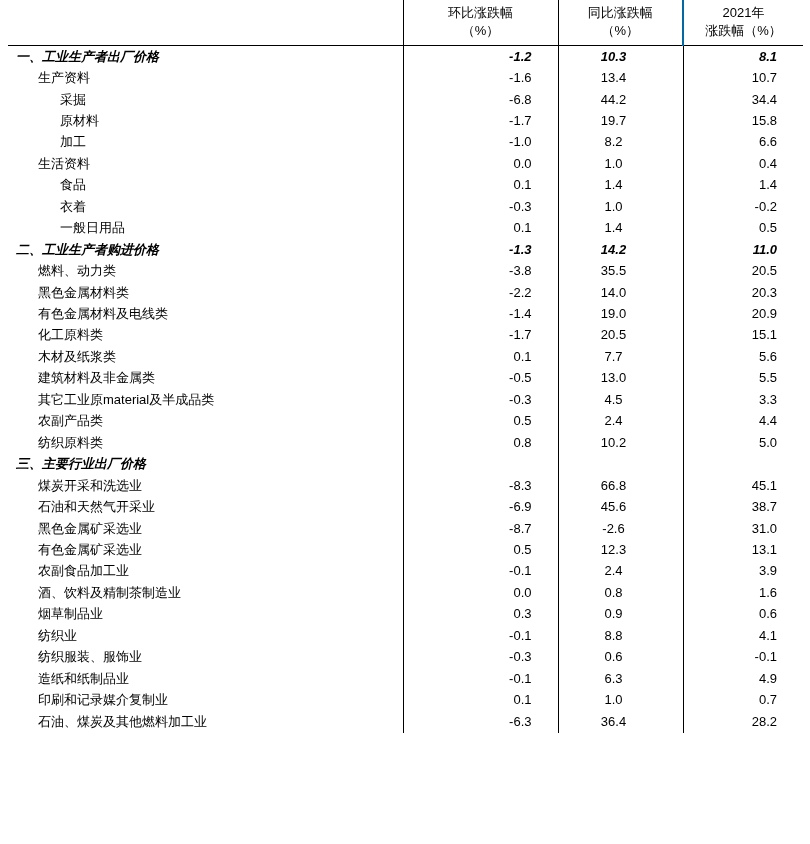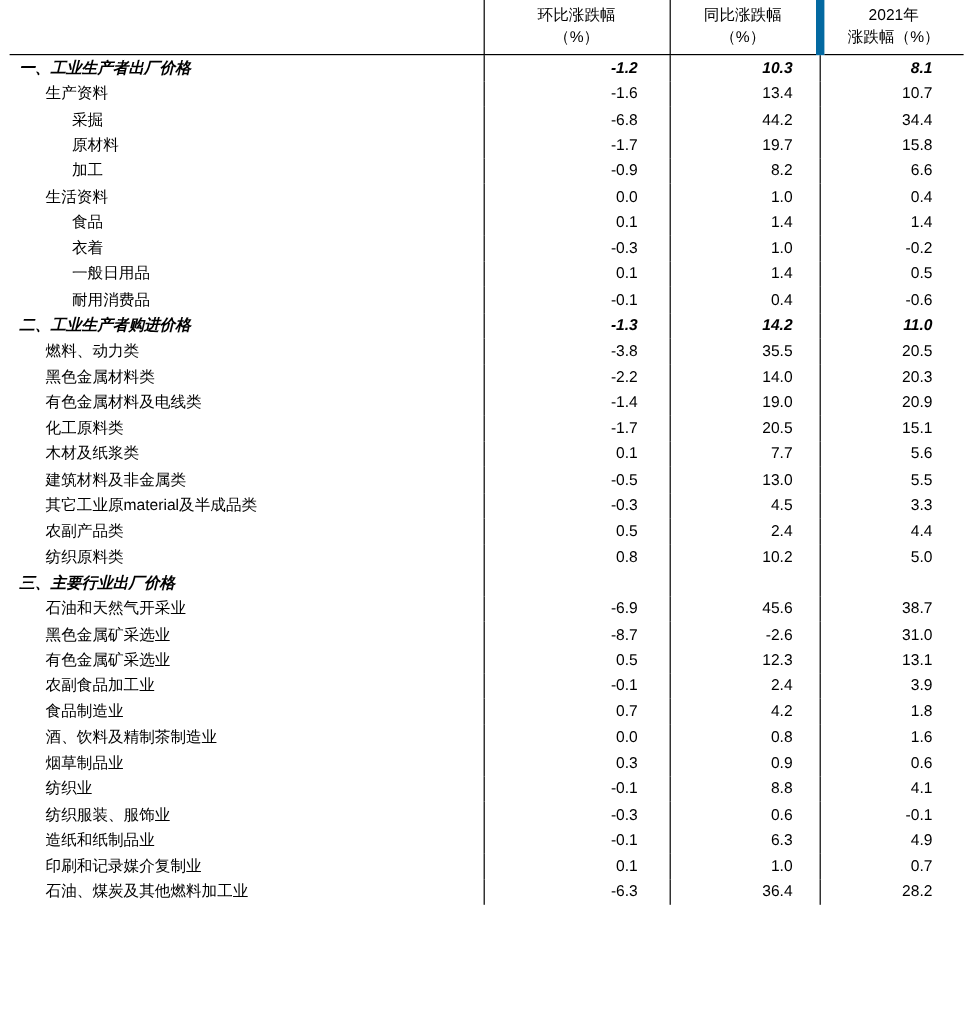--- a/index.html
+++ b/index.html
@@ -42,21 +42,21 @@
     border-bottom: 1.2px solid #000;
   }
   thead th.h-label {
     border-right: 1px solid #000;
     border-bottom: 1.2px solid #000;
   }
   thead th.h-mom {
     border-right: 1px solid #000;
   }
   thead th.h-yoy {
-    border-right: 7px solid #0369a1;
+    border-right: 2px solid #0369a1;
   }
   thead th .hline { display: block; }
 
   tbody td {
     font-size: 13px;
     padding: 1.5px 8px;
     line-height: 1.42;
     vertical-align: middle;
     white-space: nowrap;
   }
@@ -68,20 +68,21 @@
     text-align: right;
   }
   tbody td.num.mom {
     border-right: 1px solid #000;
     padding-right: 26px;
     text-align: right;
   }
   tbody td.num.yoy {
     border-right: 1px solid #000;
     padding-right: 22px;
+    text-align: center;
   }
   tbody td.num.year {
     padding-right: 26px;
   }
   tr.bold td { font-weight: bold; font-style: italic; }
   tr.section td.lbl { font-weight: bold; }
 
   .ind-0 { padding-left: 8px; }
   .ind-1 { padding-left: 30px; }
   .ind-2 { padding-left: 52px; }
@@ -134,21 +135,21 @@
           <td class="num year">34.4</td>
         </tr>
         <tr>
           <td class="lbl ind-2">原材料</td>
           <td class="num mom">-1.7</td>
           <td class="num yoy">19.7</td>
           <td class="num year">15.8</td>
         </tr>
         <tr>
           <td class="lbl ind-2">加工</td>
-          <td class="num mom">-0.9</td>
+          <td class="num mom">-1.0</td>
           <td class="num yoy">8.2</td>
           <td class="num year">6.6</td>
         </tr>
         <tr>
           <td class="lbl ind-1">生活资料</td>
           <td class="num mom">0.0</td>
           <td class="num yoy">1.0</td>
           <td class="num year">0.4</td>
         </tr>
         <tr>
@@ -161,26 +162,20 @@
           <td class="lbl ind-2">衣着</td>
           <td class="num mom">-0.3</td>
           <td class="num yoy">1.0</td>
           <td class="num year">-0.2</td>
         </tr>
         <tr>
           <td class="lbl ind-2">一般日用品</td>
           <td class="num mom">0.1</td>
           <td class="num yoy">1.4</td>
           <td class="num year">0.5</td>
-        </tr>
-        <tr>
-          <td class="lbl ind-2">耐用消费品</td>
-          <td class="num mom">-0.1</td>
-          <td class="num yoy">0.4</td>
-          <td class="num year">-0.6</td>
         </tr>
         <tr class="bold section">
           <td class="lbl ind-0">二、工业生产者购进价格</td>
           <td class="num mom">-1.3</td>
           <td class="num yoy">14.2</td>
           <td class="num year">11.0</td>
         </tr>
         <tr>
           <td class="lbl ind-1">燃料、动力类</td>
           <td class="num mom">-3.8</td>
@@ -235,20 +230,26 @@
           <td class="num yoy">10.2</td>
           <td class="num year">5.0</td>
         </tr>
         <tr class="bold section">
           <td class="lbl ind-0">三、主要行业出厂价格</td>
           <td class="num mom"></td>
           <td class="num yoy"></td>
           <td class="num year"></td>
         </tr>
         <tr>
+          <td class="lbl ind-1">煤炭开采和洗选业</td>
+          <td class="num mom">-8.3</td>
+          <td class="num yoy">66.8</td>
+          <td class="num year">45.1</td>
+        </tr>
+        <tr>
           <td class="lbl ind-1">石油和天然气开采业</td>
           <td class="num mom">-6.9</td>
           <td class="num yoy">45.6</td>
           <td class="num year">38.7</td>
         </tr>
         <tr>
           <td class="lbl ind-1">黑色金属矿采选业</td>
           <td class="num mom">-8.7</td>
           <td class="num yoy">-2.6</td>
           <td class="num year">31.0</td>
@@ -259,26 +260,20 @@
           <td class="num yoy">12.3</td>
           <td class="num year">13.1</td>
         </tr>
         <tr>
           <td class="lbl ind-1">农副食品加工业</td>
           <td class="num mom">-0.1</td>
           <td class="num yoy">2.4</td>
           <td class="num year">3.9</td>
         </tr>
         <tr>
-          <td class="lbl ind-1">食品制造业</td>
-          <td class="num mom">0.7</td>
-          <td class="num yoy">4.2</td>
-          <td class="num year">1.8</td>
-        </tr>
-        <tr>
           <td class="lbl ind-1">酒、饮料及精制茶制造业</td>
           <td class="num mom">0.0</td>
           <td class="num yoy">0.8</td>
           <td class="num year">1.6</td>
         </tr>
         <tr>
           <td class="lbl ind-1">烟草制品业</td>
           <td class="num mom">0.3</td>
           <td class="num yoy">0.9</td>
           <td class="num year">0.6</td>

